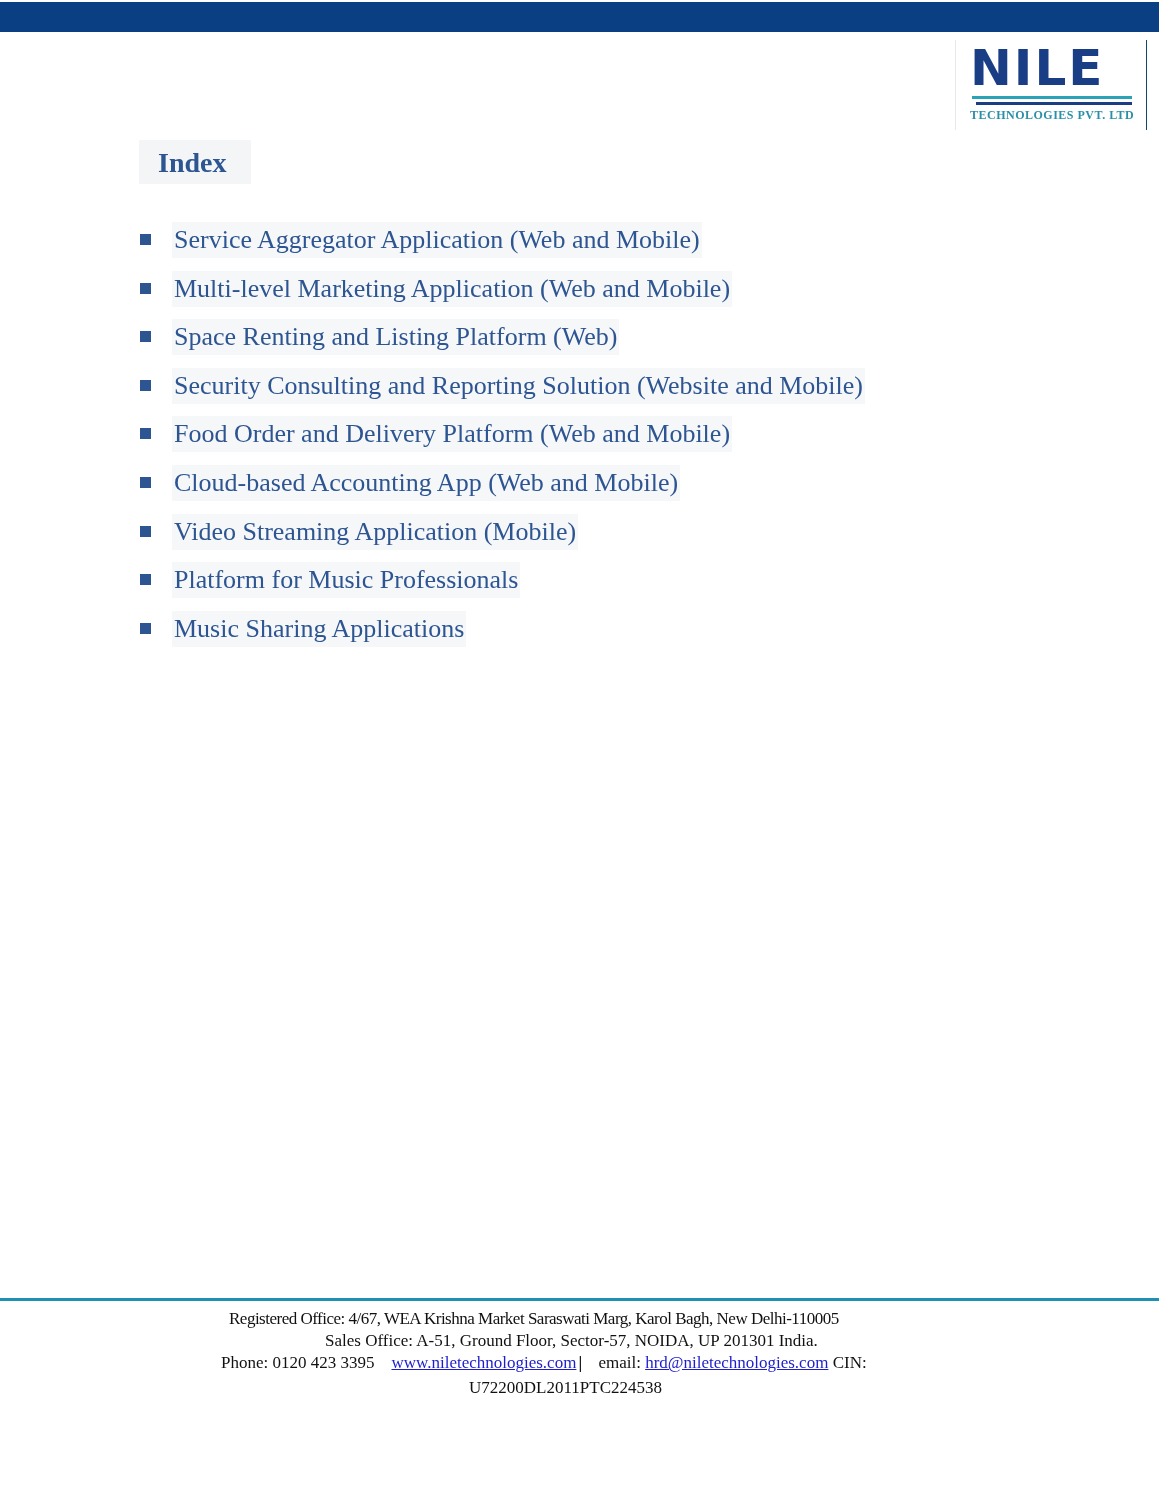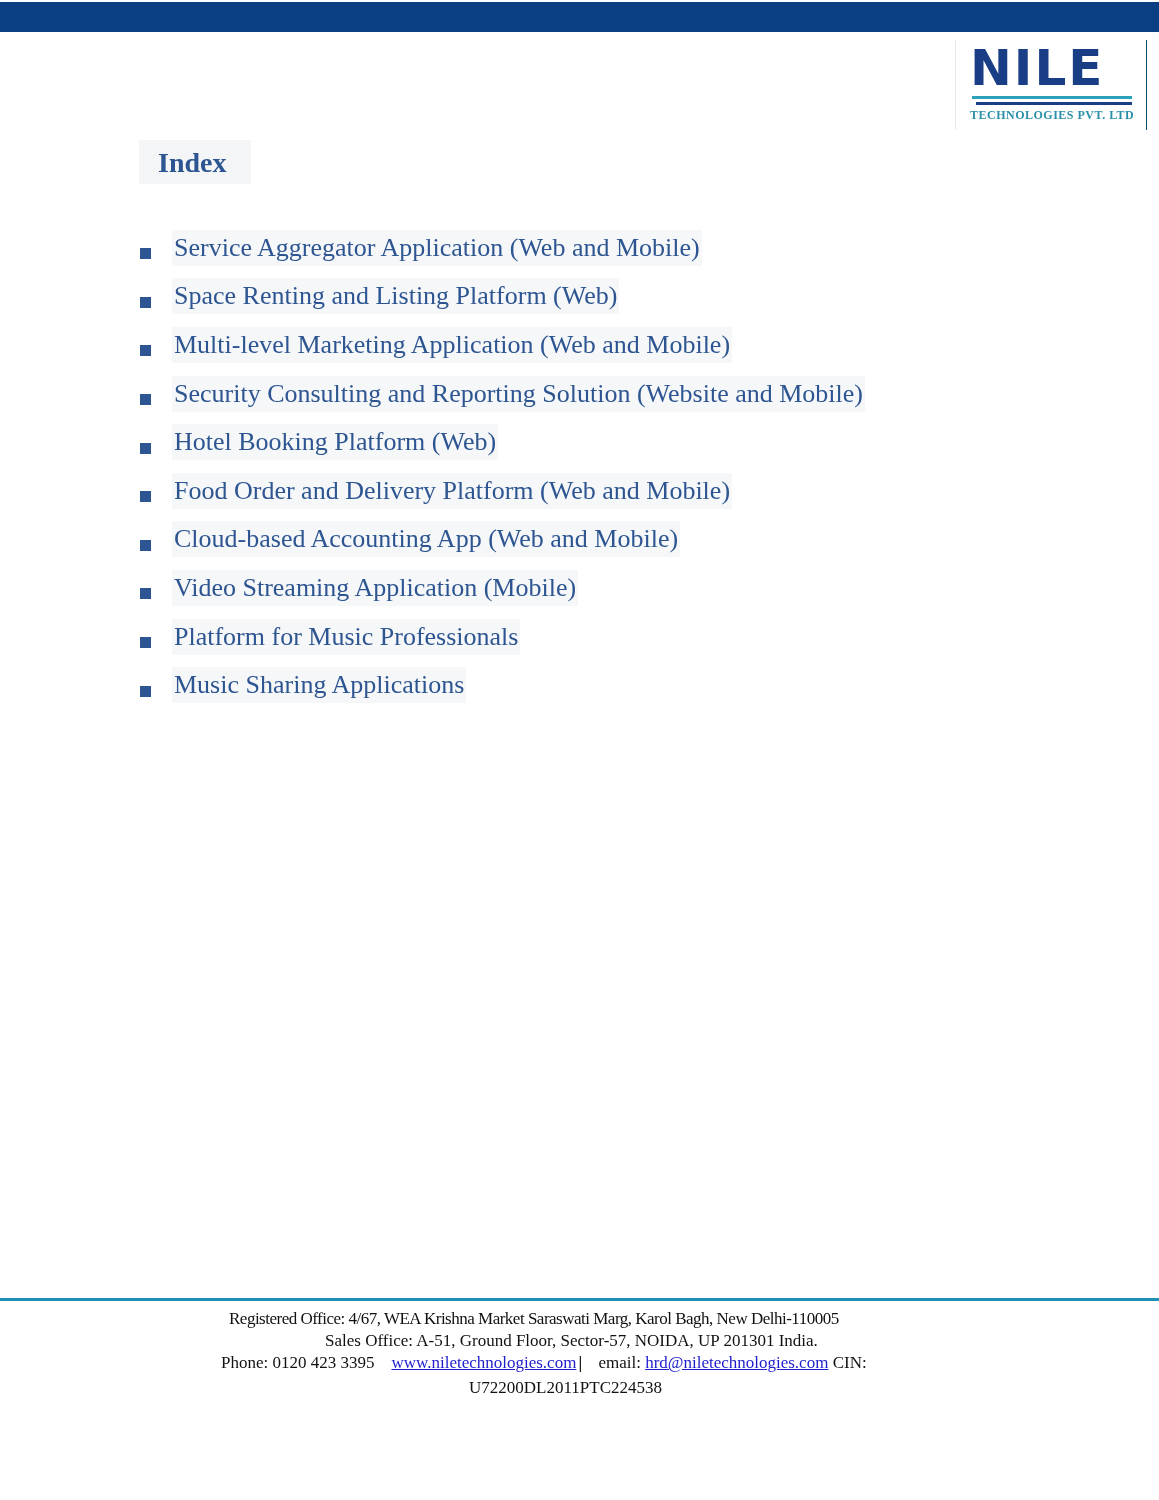--- a/index.html
+++ b/index.html
@@ -6,21 +6,21 @@
     body { width: 1159px; height: 1500px; position: relative; overflow: hidden; font-family: "Liberation Serif", serif; }
     .top-bar { position: absolute; left: 0; top: 2px; width: 1159px; height: 30px; background: #0b3f84; }
     .logo { position: absolute; left: 955px; top: 40px; width: 190px; height: 90px; border-left: 1px solid #e8e8e8; border-right: 1px solid #0c4a6e; }
     .logo-word { position: absolute; left: 14px; top: 0px; font-family: "DejaVu Sans", sans-serif; font-weight: bold; font-size: 50px; color: #1a3e86; letter-spacing: 2px; line-height: 56px; }
     .logo-line1 { position: absolute; left: 16px; top: 56px; width: 160px; height: 3px; background: #2aa3b8; }
     .logo-line2 { position: absolute; left: 20px; top: 62px; width: 156px; height: 3px; background: #1a3e86; }
     .logo-sub { position: absolute; left: 14px; top: 68px; font-family: Liberation Serif, serif; font-weight: bold; font-size: 12px; color: #2a8fa8; letter-spacing: 0.5px; }
     .title-box { position: absolute; left: 139px; top: 140px; width: 112px; height: 44px; background: #f4f5f7; }
     .title { position: absolute; left: 158px; top: 142px; font-size: 28px; font-weight: bold; color: #2d5591; line-height: 42px; margin: 0; }
     .index-list { position: absolute; left: 140px; top: 225px; list-style: none; margin: 0; padding: 0; }
-    .index-item { position: relative; height: 48.6px; display: flex; align-items: center; }
+    .index-item { position: relative; height: 48.6px; display: flex; align-items: flex-start; }
     .bullet { width: 11px; height: 11px; background: #2d5591; margin-top: 9px; margin-right: 21px; flex: none; }
     .item-text { font-size: 26px; color: #2d5591; background: #f6f7f9; line-height: 36px; padding: 0 2px; margin-top: -3px; }
     .footer-line { position: absolute; left: 0; top: 1298px; width: 1159px; height: 3px; background: #1d90b4; }
     .footer { position: absolute; left: 0; top: 1308px; width: 1159px; font-size: 17px; color: #111; }
     .f-line { position: absolute; white-space: nowrap; line-height: 22px; }
     .f1 { left: 229px; top: 0px; letter-spacing: -0.5px; }
     .f2 { left: 325px; top: 22px; }
     .f3 { left: 221px; top: 44px; }
     .f4 { left: 469px; top: 69px; }
     .link { color: #1d1dcc; text-decoration: underline; }
@@ -41,33 +41,29 @@
 <div class="title-box"></div>
 <h1 class="title">Index</h1>
 
 <ul class="index-list">
   <li class="index-item">
       <span class="bullet"></span>
       <span class="item-text">Service Aggregator Application (Web and Mobile)</span>
     </li>
   <li class="index-item">
       <span class="bullet"></span>
+      <span class="item-text">Multi-level Marketing Application (Web and Mobile)</span>
+    </li>
+  <li class="index-item">
+      <span class="bullet"></span>
       <span class="item-text">Space Renting and Listing Platform (Web)</span>
     </li>
   <li class="index-item">
       <span class="bullet"></span>
-      <span class="item-text">Multi-level Marketing Application (Web and Mobile)</span>
-    </li>
-  <li class="index-item">
-      <span class="bullet"></span>
       <span class="item-text">Security Consulting and Reporting Solution (Website and Mobile)</span>
-    </li>
-  <li class="index-item">
-      <span class="bullet"></span>
-      <span class="item-text">Hotel Booking Platform (Web)</span>
     </li>
   <li class="index-item">
       <span class="bullet"></span>
       <span class="item-text">Food Order and Delivery Platform (Web and Mobile)</span>
     </li>
   <li class="index-item">
       <span class="bullet"></span>
       <span class="item-text">Cloud-based Accounting App (Web and Mobile)</span>
     </li>
   <li class="index-item">

